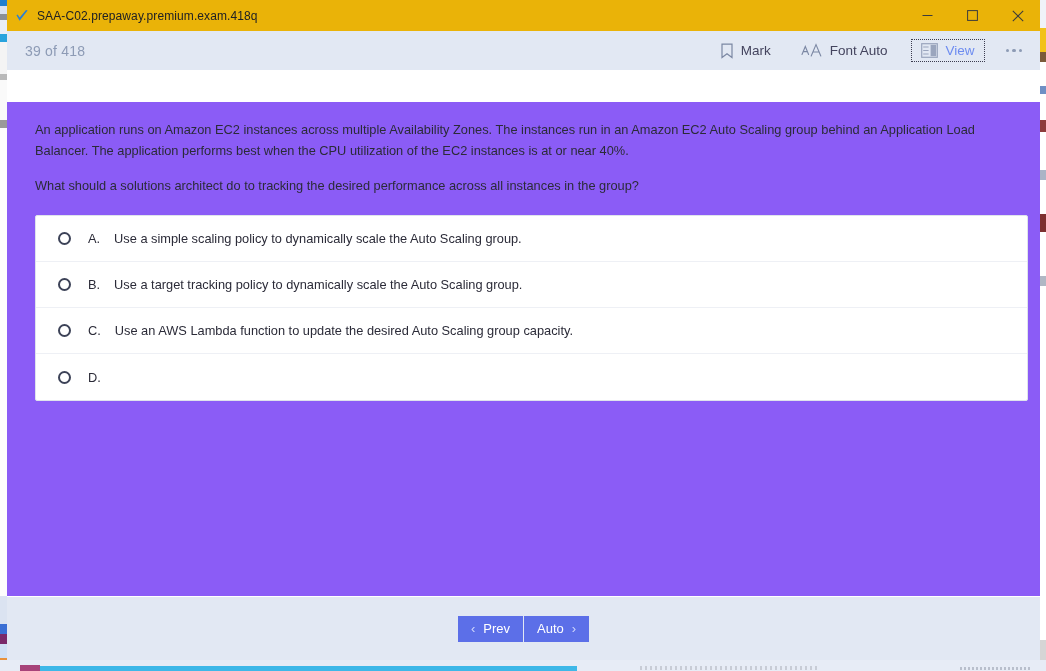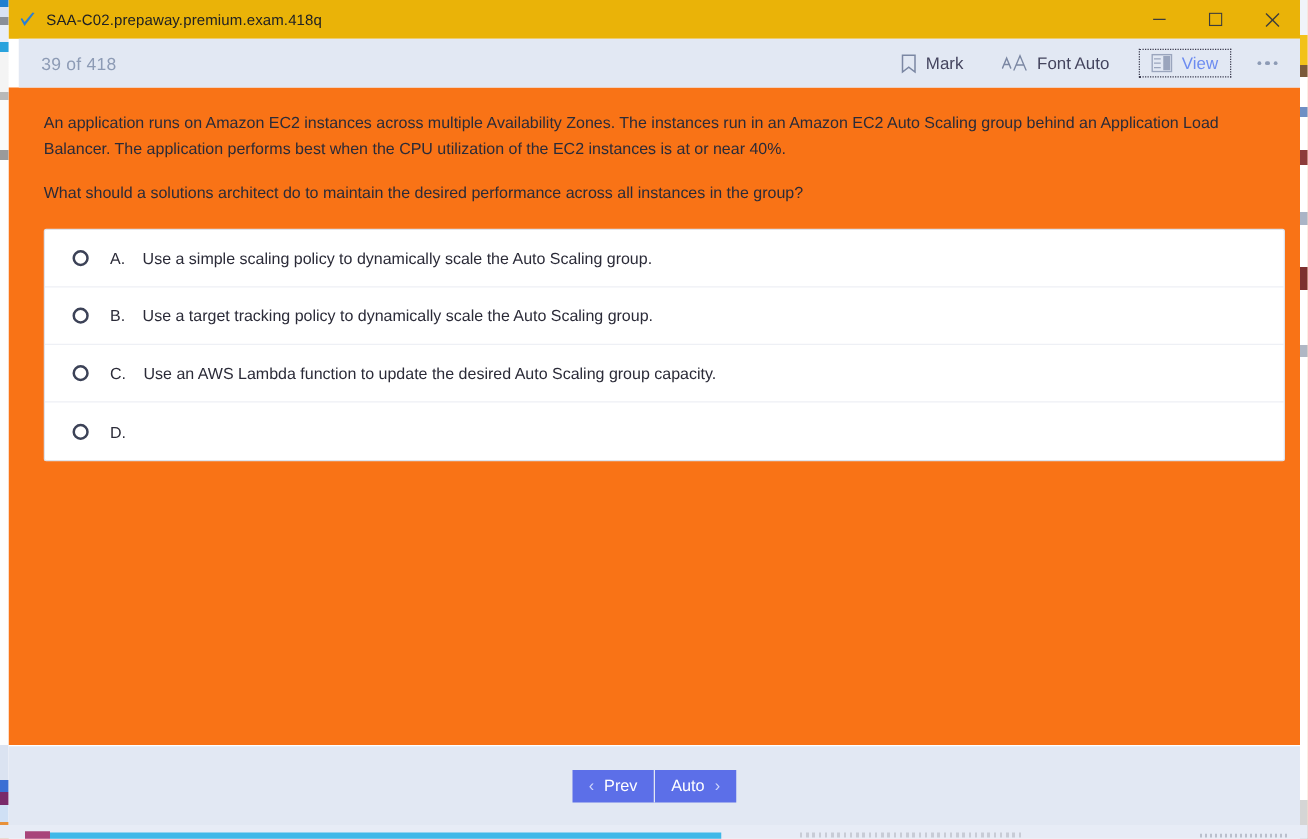--- a/index.html
+++ b/index.html
@@ -86,21 +86,20 @@
     width: 45px; display: flex; align-items: center; justify-content: center;
     cursor: default;
   }
 
   
   #toolbar {
     height: 39px; min-height: 39px;
     background: #e2e8f3;
     display: flex; align-items: center;
     position: relative;
-    margin-left: 8px;
   }
   #question-counter {
     font-size: 14px; color: #8d9bb5;
     margin-left: 18px; letter-spacing: 0.2px;
     white-space: nowrap;
   }
   #toolbar-actions {
     position: absolute; right: 8px; top: 0; height: 39px;
     display: flex; align-items: center;
   }
@@ -121,23 +120,24 @@
     padding: 6px 10px; margin-left: 4px; cursor: default;
   }
   #tb-more i {
     display: block; width: 3.5px; height: 3.5px; border-radius: 50%;
     background: #8d9bb5;
   }
   .tb-icon { display: flex; align-items: center; justify-content: center; }
 
   
   #content-area {
-    flex: 1 1 auto; background: #f97316;
+    flex: 1 1 auto; background: #8b5cf6;
     padding: 18px 26px 0 28px;
     overflow: hidden;
+    margin-top: 32px;
   }
   #question-stem {
     font-size: 12.8px; color: #2b2b38; line-height: 1.62;
     max-width: 968px; margin: 0 0 6px 0;
   }
   #question-prompt {
     font-size: 12.8px; color: #2b2b38; line-height: 1.62;
     margin: 15px 0 18px 0;
   }
 
@@ -282,21 +282,21 @@
           <i></i>
           <i></i>
       </div>
 
     </div>
   </div>
 
   <div id="content-area">
 
     <p id="question-stem">An application runs on Amazon EC2 instances across multiple Availability Zones. The instances run in an Amazon EC2 Auto Scaling group behind an Application Load Balancer. The application performs best when the CPU utilization of the EC2 instances is at or near 40%.</p>
-    <p id="question-prompt">What should a solutions architect do to maintain the desired performance across all instances in the group?</p>
+    <p id="question-prompt">What should a solutions architect do to tracking the desired performance across all instances in the group?</p>
 
     <div id="options-list">
 
       <div class="option-row">
         <span class="option-radio"></span>
         <span class="option-letter">A.</span>
         <span class="option-text">Use a simple scaling policy to dynamically scale the Auto Scaling group.</span>
       </div>
 
       <div class="option-row">

